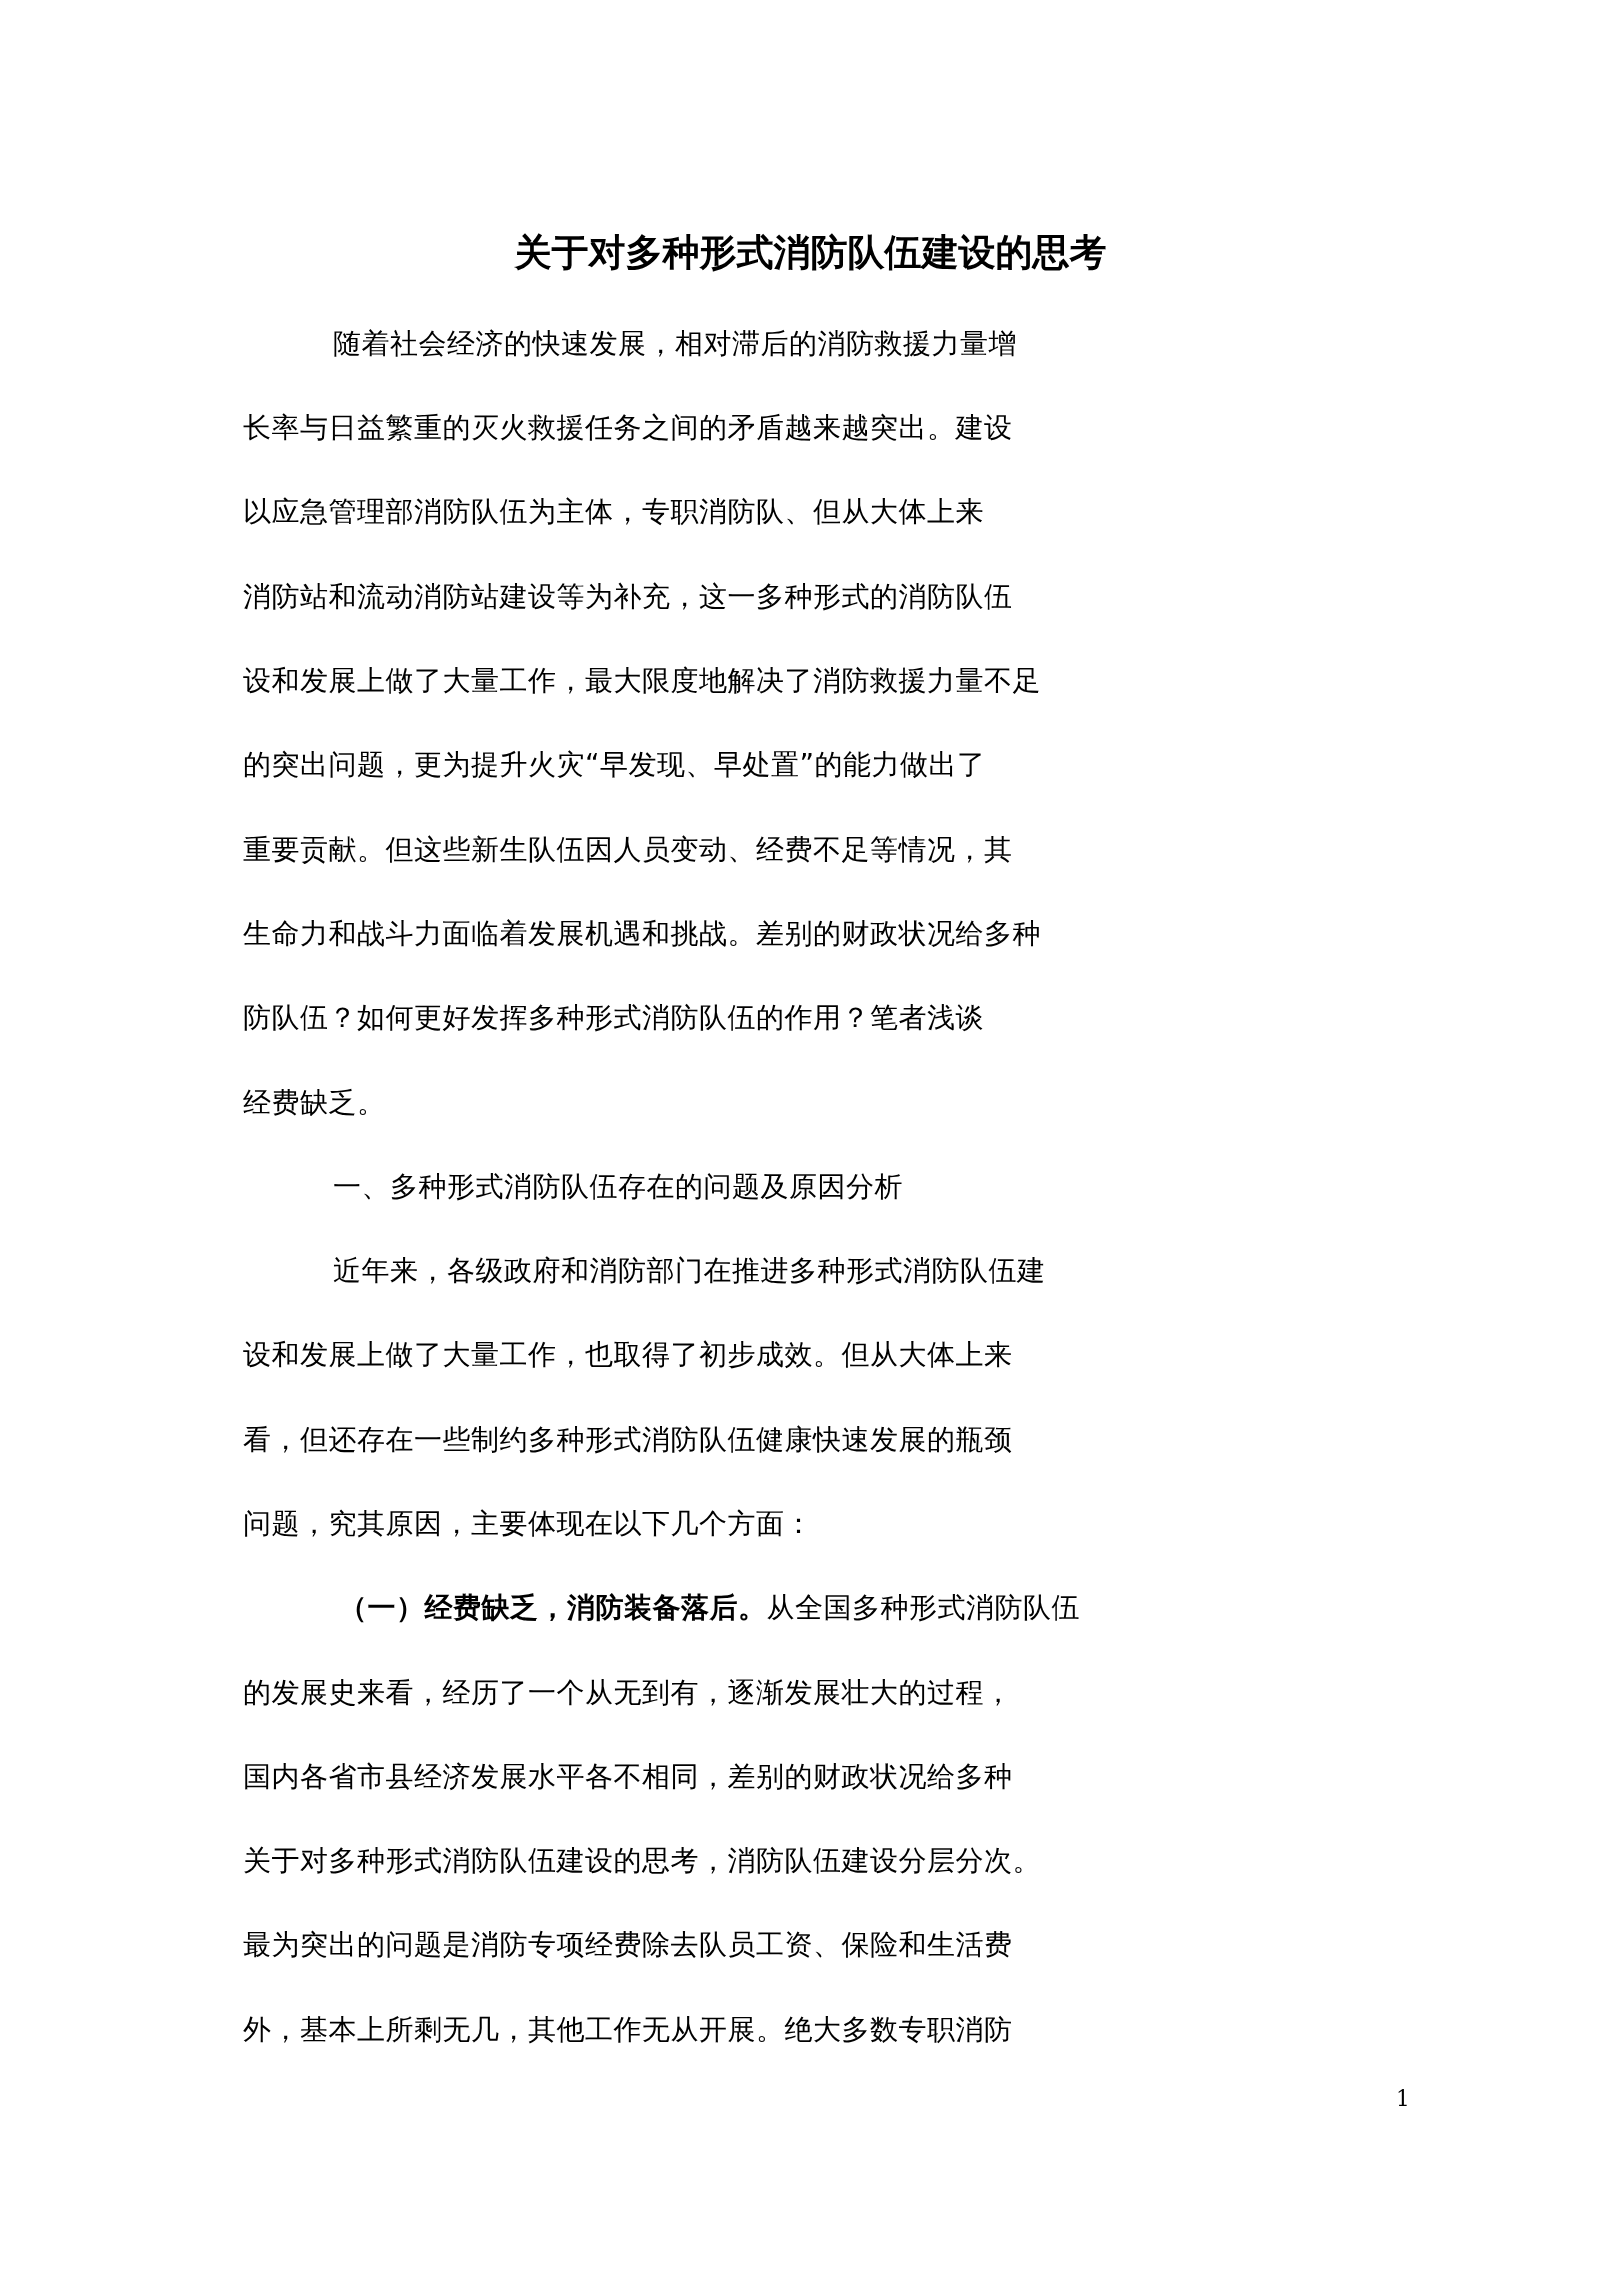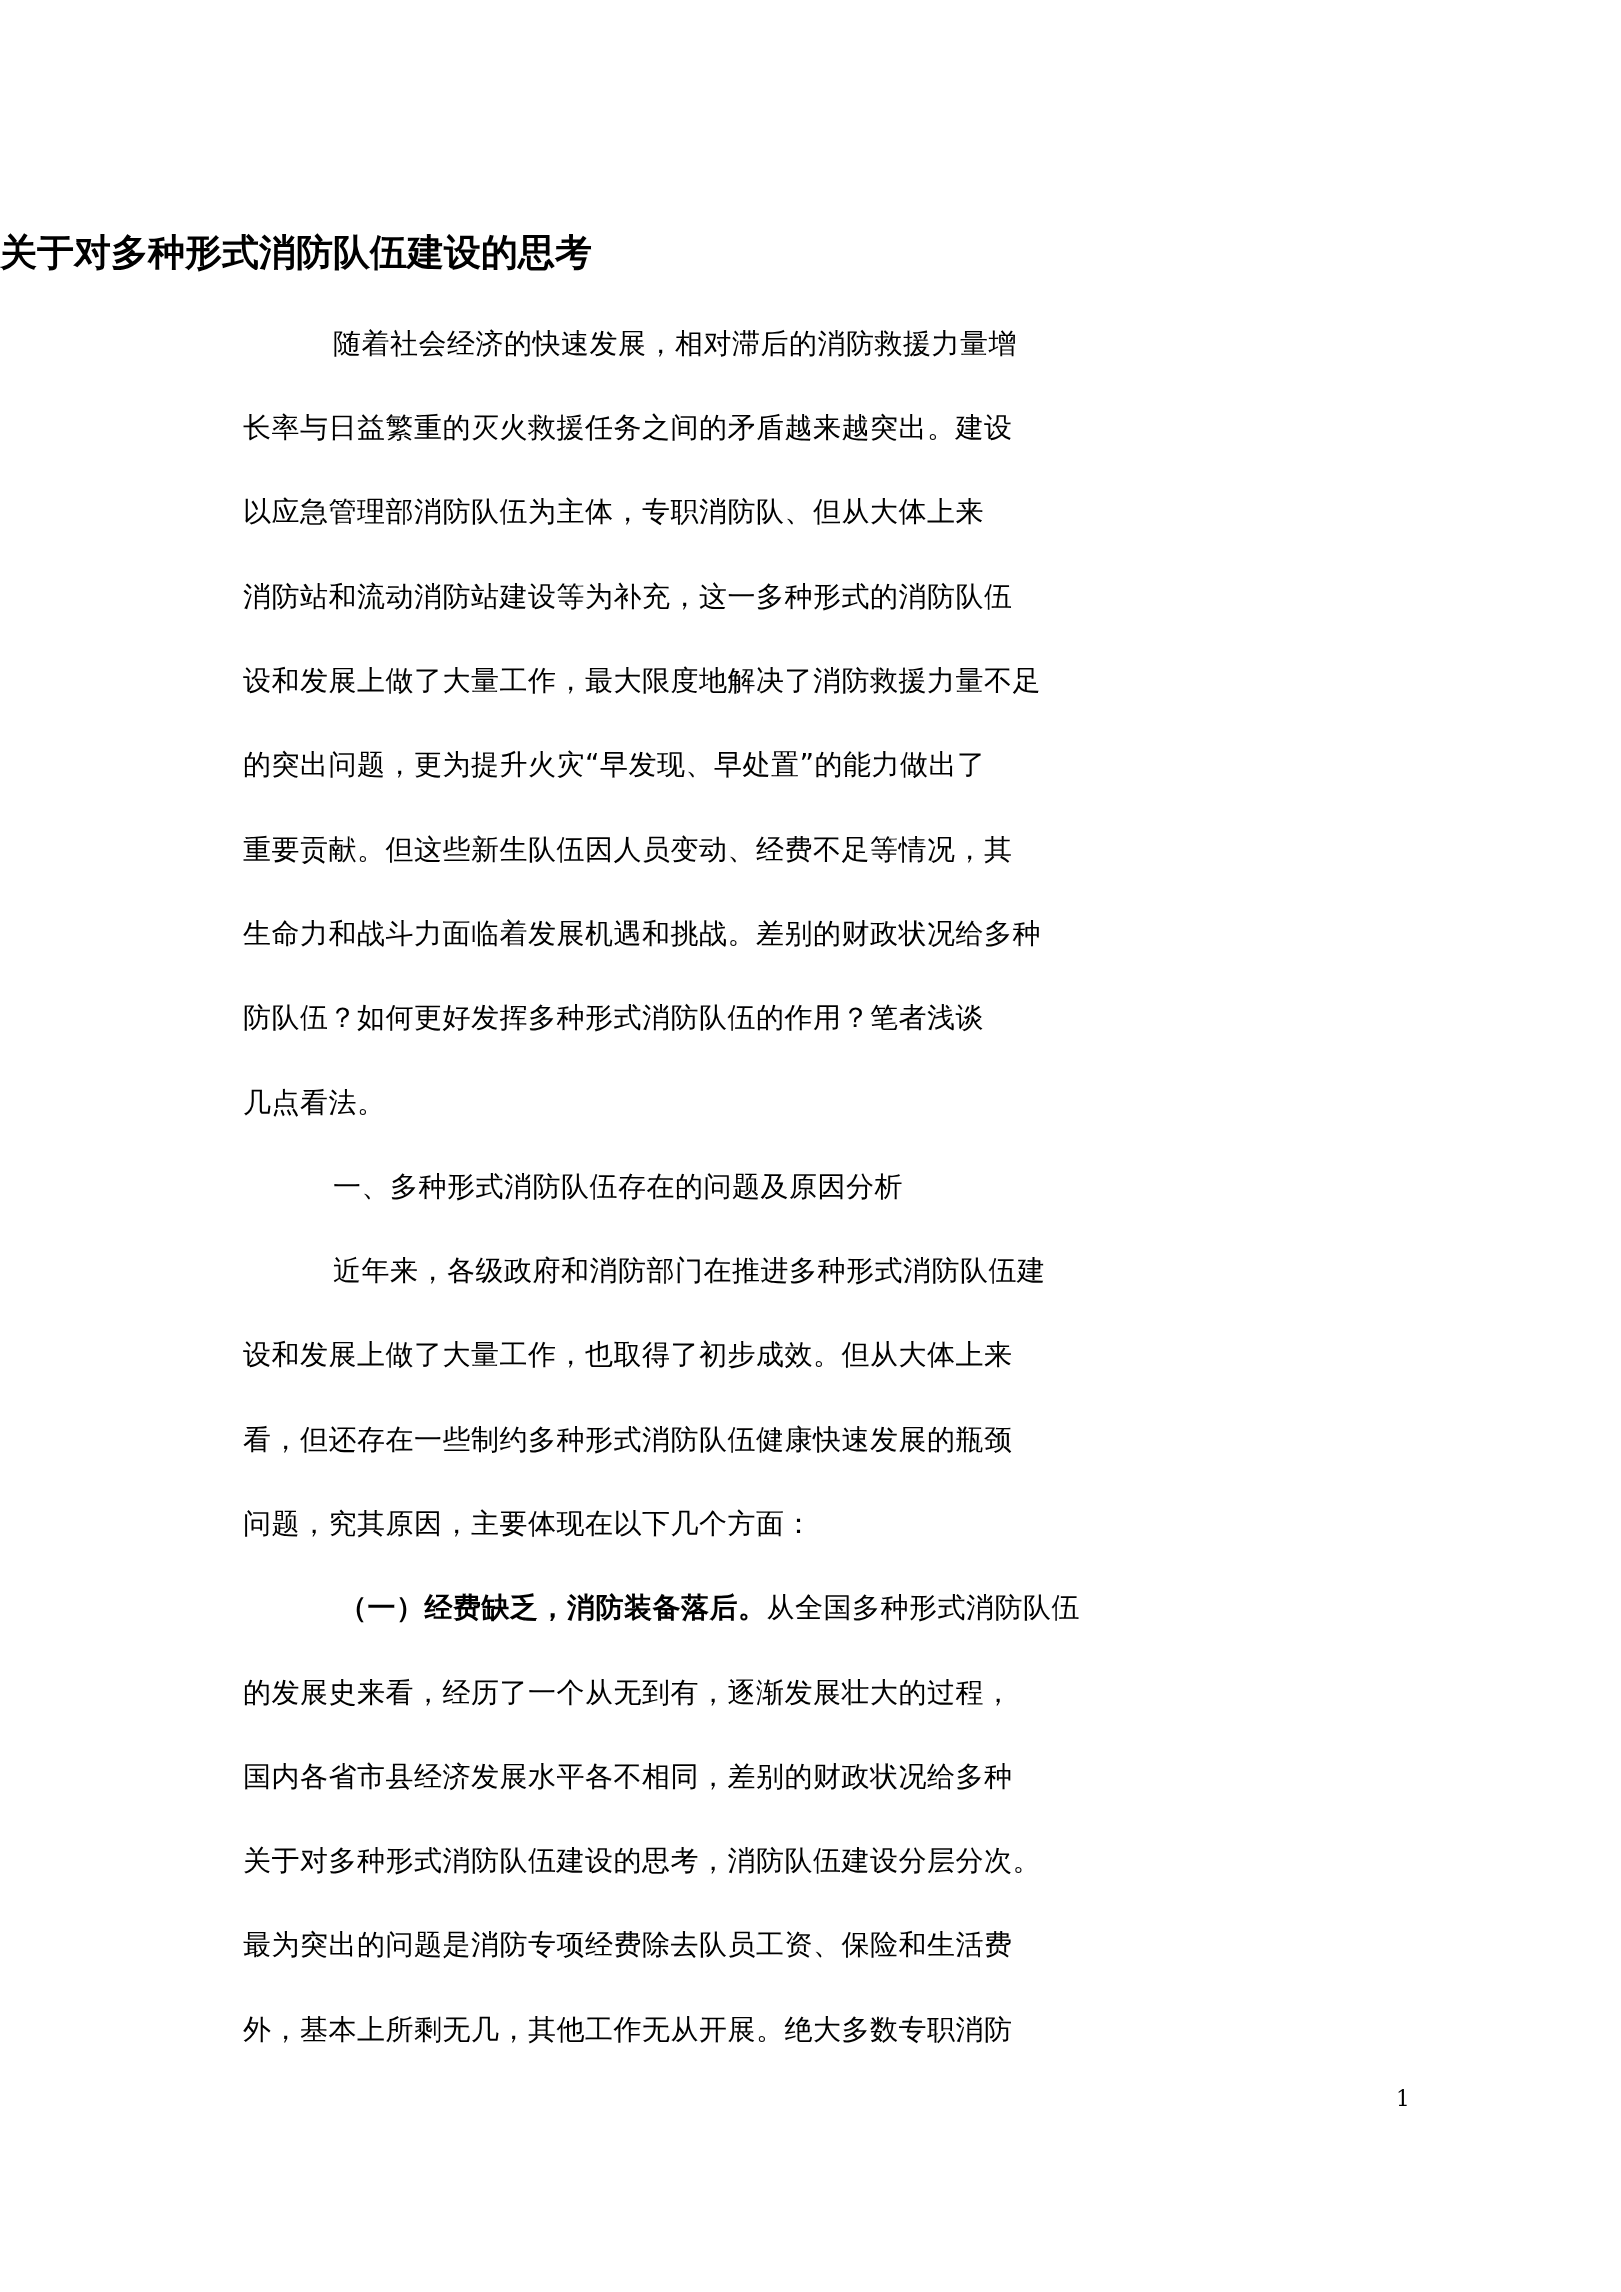--- a/index.html
+++ b/index.html
@@ -1,19 +1,19 @@
 <!DOCTYPE html>
 <html><head>
   <meta charset="utf-8">
   <style>
     html, body { margin: 0; padding: 0; background: #ffffff; }
     body { width: 1621px; height: 2293px; position: relative; overflow: hidden;
       font-family: "DejaVu Sans", "Liberation Sans", sans-serif; color: #000; }
     .page { position: absolute; left: 0; top: 0; width: 1621px; height: 2293px; background: #fff; }
-    .title { position: absolute; left: 0; width: 1621px; top: 223px; text-align: left;
+    .title { position: absolute; left: 0; width: 1621px; top: 223px; text-align: center;
       font-size: 37px; font-weight: bold; line-height: 59px; letter-spacing: 0px; }
     .line { position: absolute; left: 243px; font-size: 28px; line-height: 84px; white-space: nowrap;
       letter-spacing: 0.5px; }
     .line.indent { left: 333px; }
     .line.indent2 { left: 339px; text-align: center; }
     .bold { font-weight: bold; }
     .page-num { position: absolute; left: 1396px; top: 2084px; font-family: "DejaVu Serif", "Liberation Serif", serif;
       font-size: 21.6px; line-height: 29px; }
   </style>
 </head>
@@ -24,21 +24,21 @@
 
   <div class="line indent" style="top:302px">随着社会经济的快速发展，相对滞后的消防救援力量增</div>
   <div class="line" style="top:386px">长率与日益繁重的灭火救援任务之间的矛盾越来越突出。建设</div>
   <div class="line" style="top:470px">以应急管理部消防队伍为主体，专职消防队、但从大体上来</div>
   <div class="line" style="top:555px">消防站和流动消防站建设等为补充，这一多种形式的消防队伍</div>
   <div class="line" style="top:639px">设和发展上做了大量工作，最大限度地解决了消防救援力量不足</div>
   <div class="line" style="top:723px">的突出问题，更为提升火灾“早发现、早处置”的能力做出了</div>
   <div class="line" style="top:808px">重要贡献。但这些新生队伍因人员变动、经费不足等情况，其</div>
   <div class="line" style="top:892px">生命力和战斗力面临着发展机遇和挑战。差别的财政状况给多种</div>
   <div class="line" style="top:976px">防队伍？如何更好发挥多种形式消防队伍的作用？笔者浅谈</div>
-  <div class="line" style="top:1061px">几点看法。</div>
+  <div class="line" style="top:1061px">经费缺乏。</div>
 
   <div class="line indent" style="top:1145px">一、多种形式消防队伍存在的问题及原因分析</div>
 
   <div class="line indent" style="top:1229px">近年来，各级政府和消防部门在推进多种形式消防队伍建</div>
   <div class="line" style="top:1313px">设和发展上做了大量工作，也取得了初步成效。但从大体上来</div>
   <div class="line" style="top:1398px">看，但还存在一些制约多种形式消防队伍健康快速发展的瓶颈</div>
   <div class="line" style="top:1482px">问题，究其原因，主要体现在以下几个方面：</div>
 
   <div class="line indent2" style="top:1566px">
     <span class="bold">（一）经费缺乏，消防装备落后。</span><span>从全国多种形式消防队伍</span>

